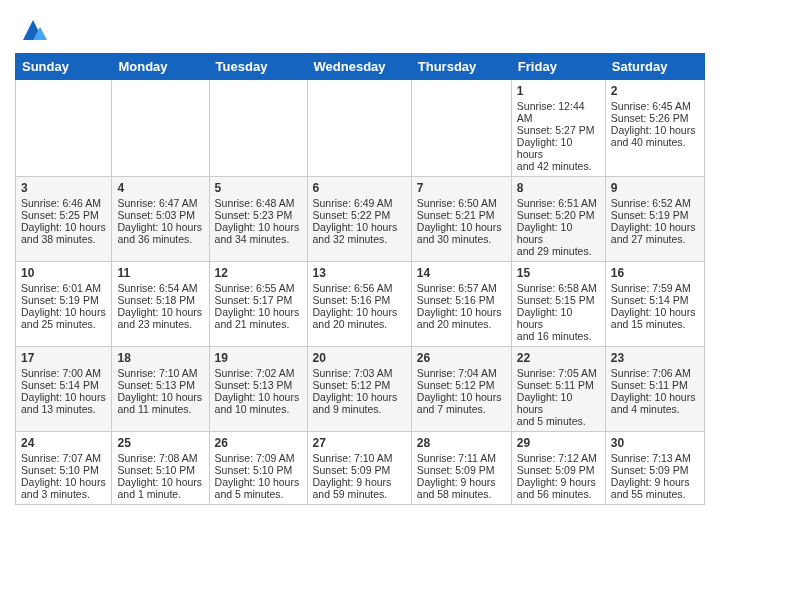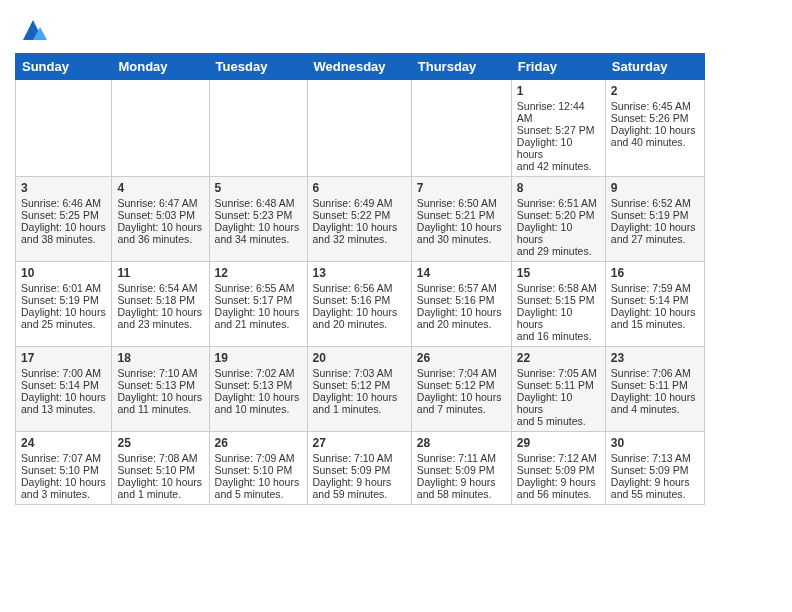--- a/index.html
+++ b/index.html
@@ -279,21 +279,21 @@
             <div>Sunrise: 7:02 AM</div>
             <div>Sunset: 5:13 PM</div>
             <div>Daylight: 10 hours</div>
             <div>and 10 minutes.</div>
           </td>
           <td>
             <span class="day-num">20</span>
             <div>Sunrise: 7:03 AM</div>
             <div>Sunset: 5:12 PM</div>
             <div>Daylight: 10 hours</div>
-            <div>and 1 minutes.</div>
+            <div>and 9 minutes.</div>
           </td>
           <td>
             <span class="day-num">26</span>
             <div>Sunrise: 7:04 AM</div>
             <div>Sunset: 5:12 PM</div>
             <div>Daylight: 10 hours</div>
             <div>and 7 minutes.</div>
           </td>
           <td>
             <span class="day-num">22</span>

